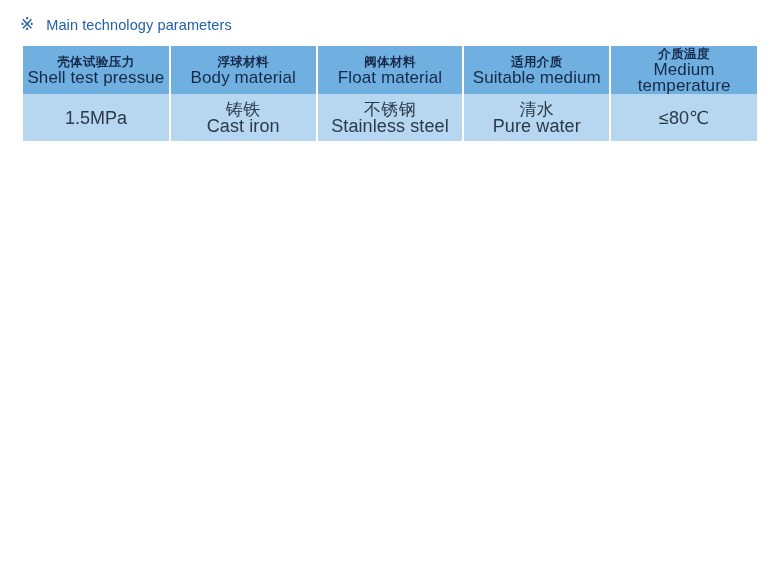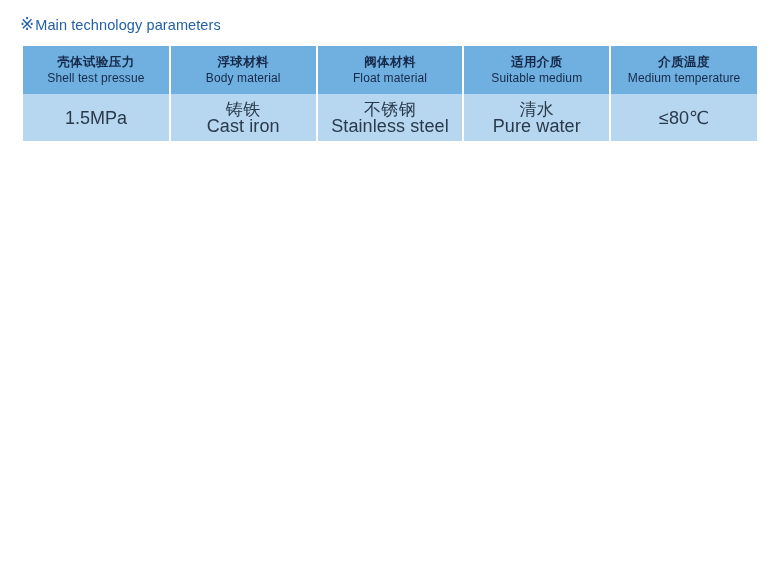--- a/index.html
+++ b/index.html
@@ -42,20 +42,21 @@
     line-height: 20px;
     font-weight: bold;
     letter-spacing: 0.3px;
     color: #1f5faa;
   }
   .title-en {
     font-size: 14.5px;
     line-height: 20px;
     font-weight: normal;
     color: #2360a8;
+    margin-left: 11px;
     letter-spacing: 0.1px;
   }
 
   
   .spec-table {
     position: absolute;
     left: 23px;
     top: 46px;
     width: 734px;
     border-collapse: collapse;
@@ -85,21 +86,21 @@
     color: #2a3a4b;
   }
 
   .cell-cn {
     font-size: 12.5px;
     line-height: 16px;
     font-weight: bold;
     letter-spacing: 0.4px;
   }
   .cell-en {
-    font-size: 12px;
+    font-size: 17px;
     line-height: 16px;
     font-weight: normal;
     letter-spacing: 0.1px;
   }
   .body-row .cell-cn {
     font-weight: normal;
     font-size: 17px;
   }
   .body-row .cell-en {
     font-size: 18px;

